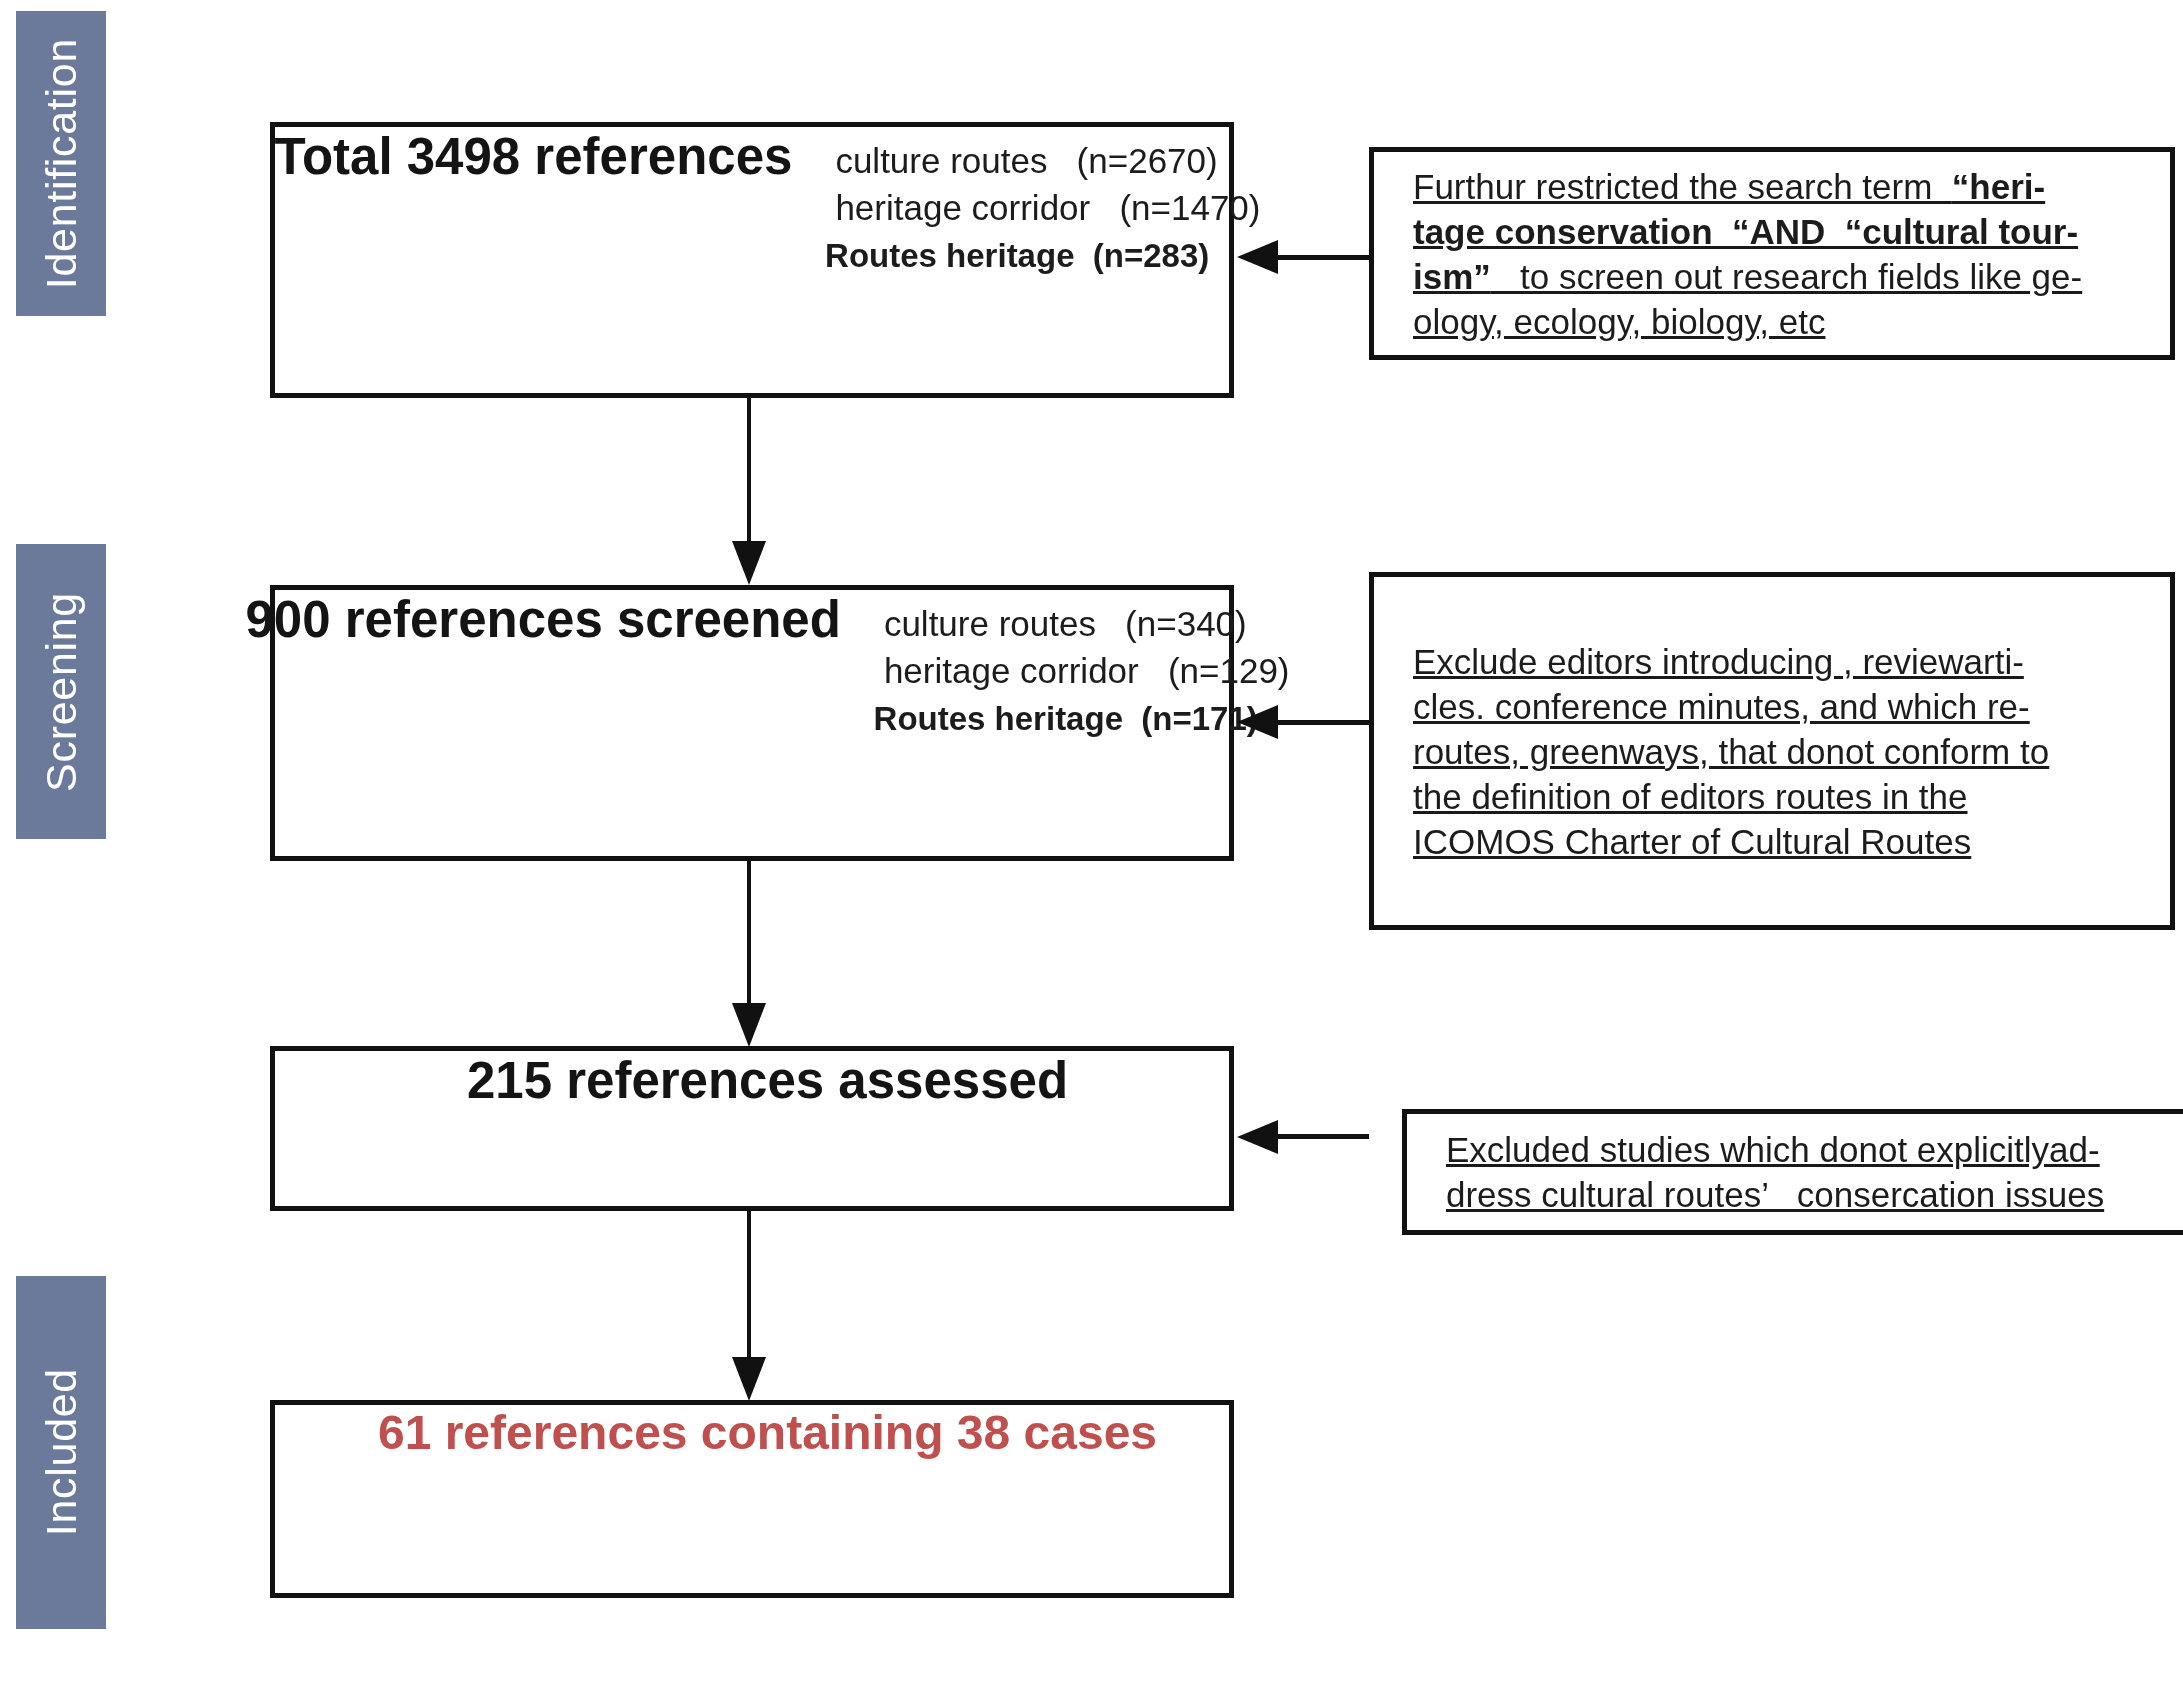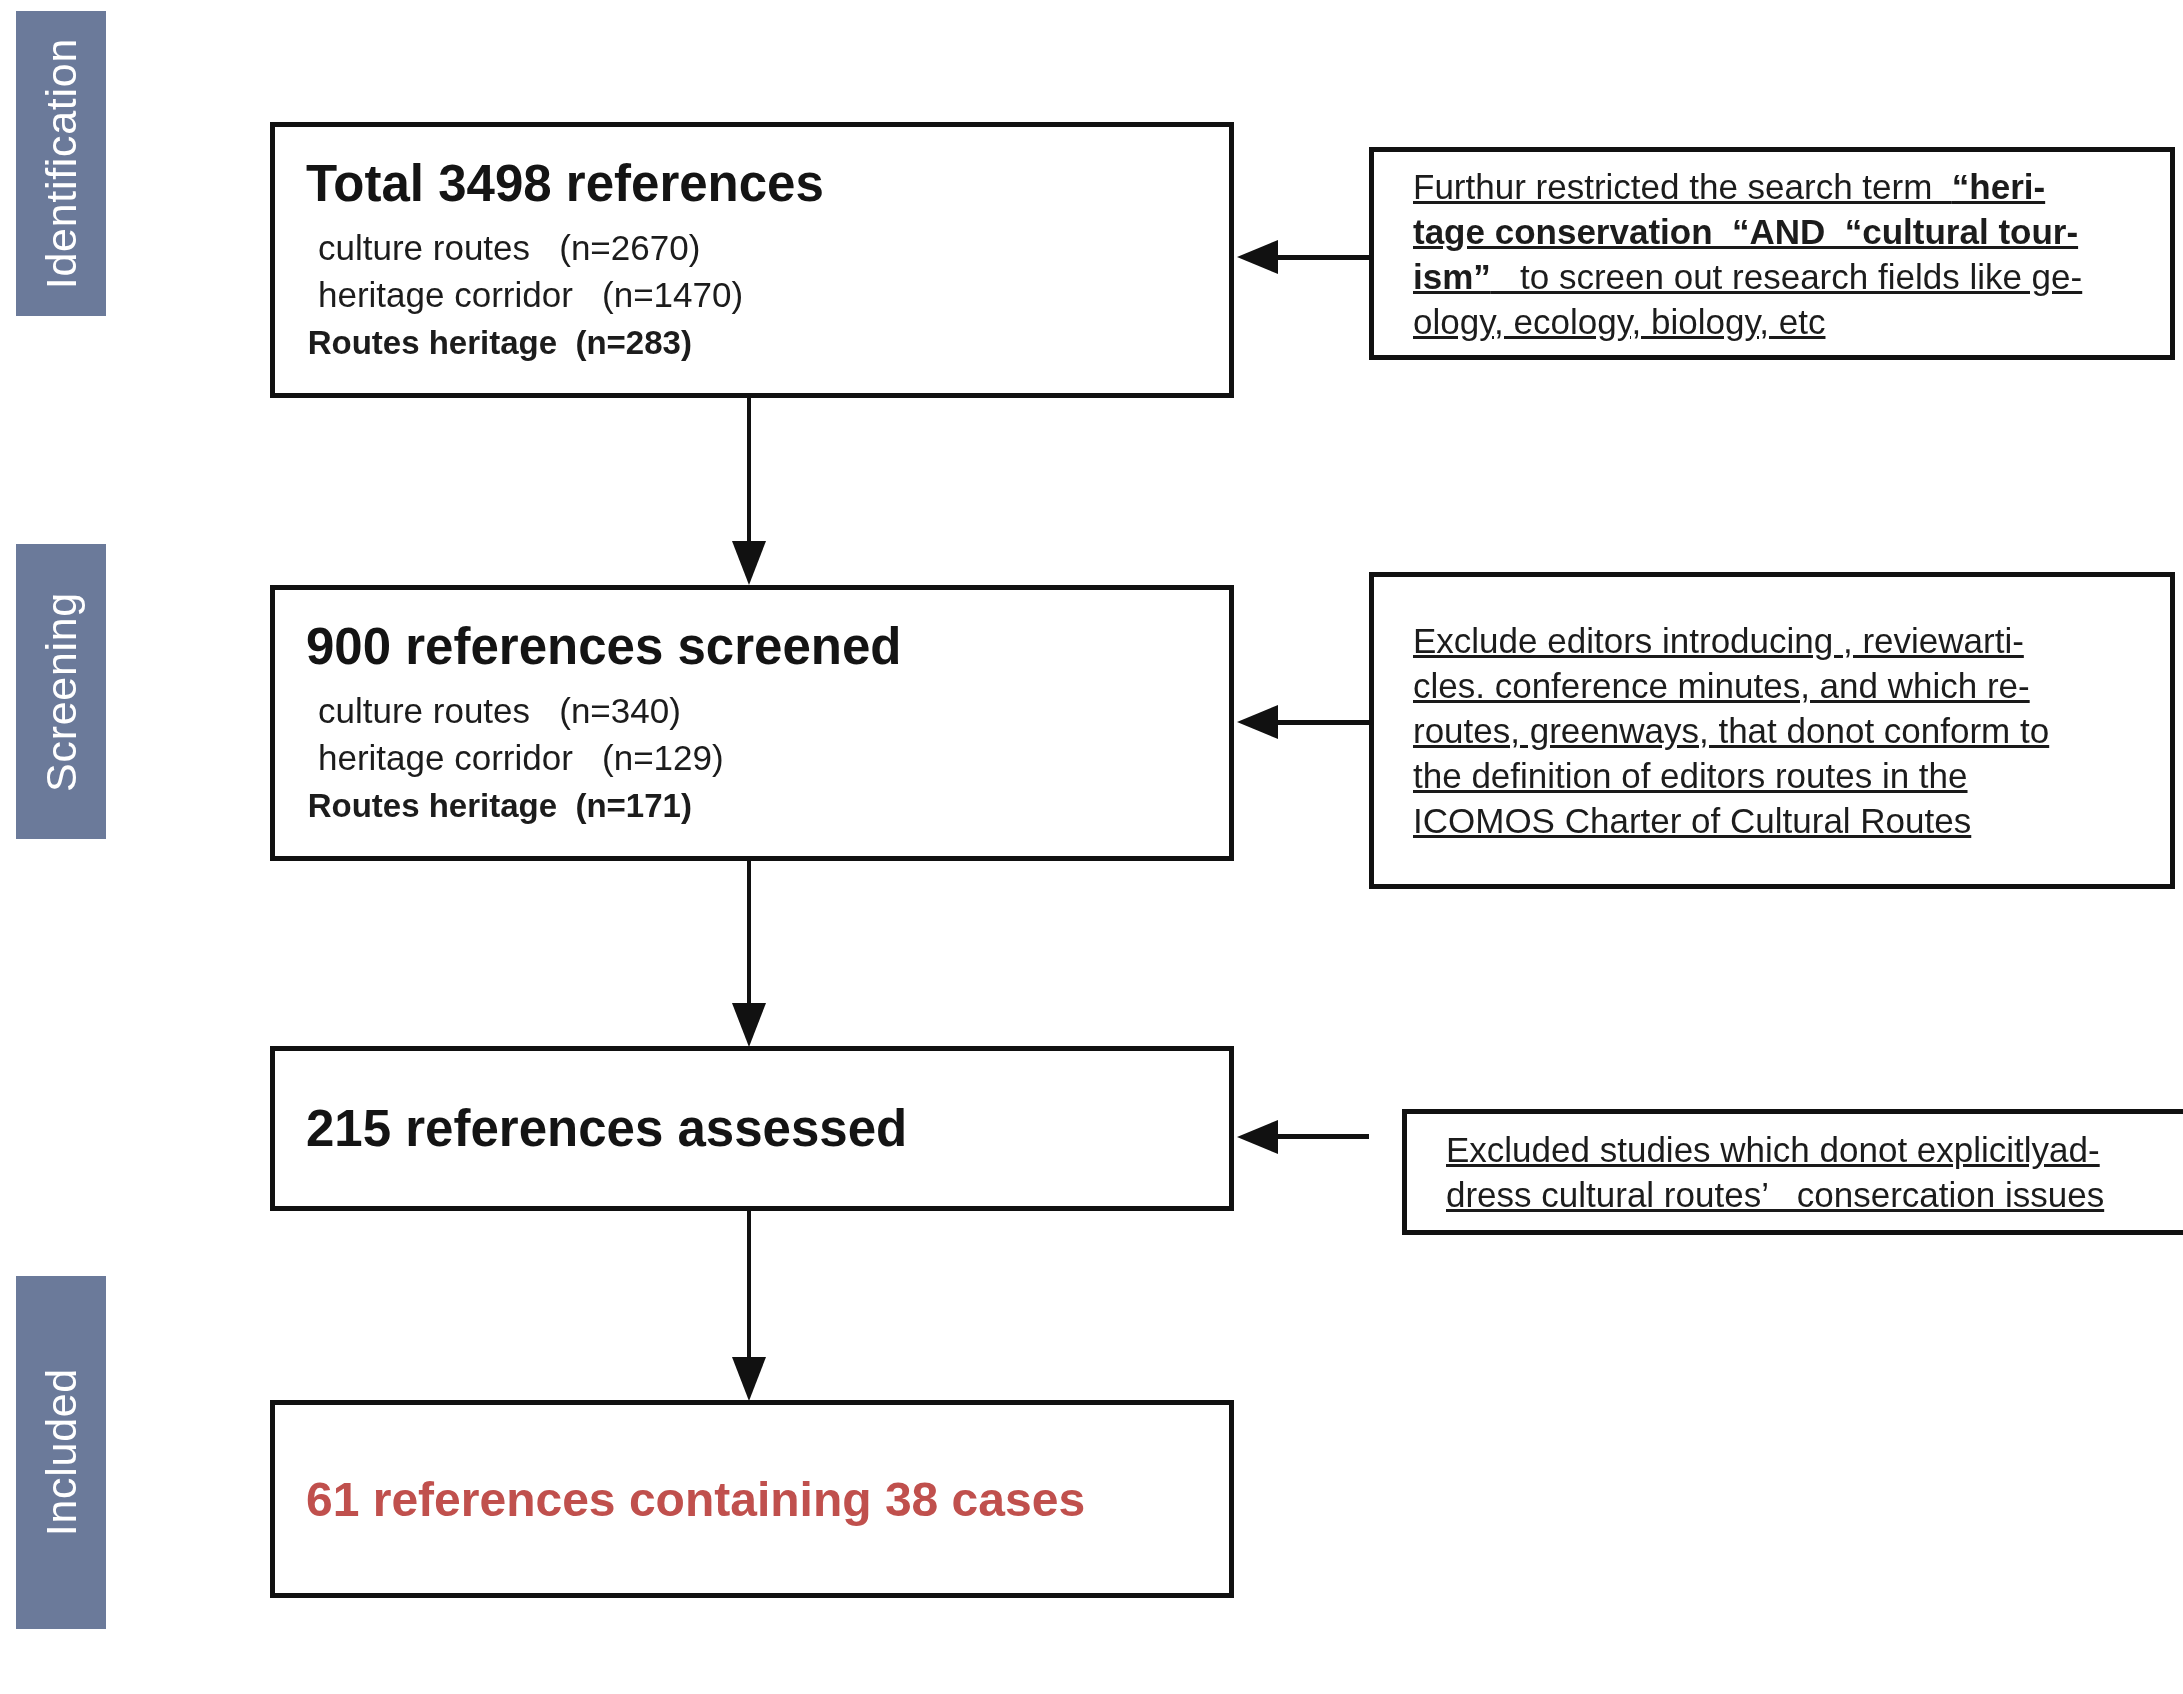--- a/index.html
+++ b/index.html
@@ -45,21 +45,21 @@
   }
   .box-title {
     font-size: 51px;
     font-weight: 700;
     padding-left: 31px;
     white-space: pre;
     color: #141414;
   }
   .center-v {
     display: flex;
-    flex-direction: column;
+    flex-direction: row;
     justify-content: center;
   }
   .red-title {
     color: #c0504d;
     font-size: 48px;
   }
   .flow-lines { padding-left: 43px; margin-top: 10.3px; }
   .flow-lines .line {
     font-size: 35px;
     line-height: 47px;
@@ -151,21 +151,21 @@
 
   <div class="note-box" style="top:147px;height:213px;">
     <div class="note-lines">
         <div class="line"><span>Furthur restricted the search term  </span><span class="b">“heri-</span></div>
         <div class="line"><span class="b">tage conservation  “AND  “cultural tour-</span></div>
         <div class="line"><span class="b">ism”</span><span>   to screen out research fields like ge-</span></div>
         <div class="line"><span>ology, ecology, biology, etc</span></div>
       </div>
   </div>
 
-  <div class="note-box" style="top:572px;height:317px;">
+  <div class="note-box" style="top:572px;height:358px;">
     <div class="note-lines">
         <div class="line"><span>Exclude editors introducing , reviewarti-</span></div>
         <div class="line"><span>cles. conference minutes, and which re-</span></div>
         <div class="line"><span>routes, greenways, that donot conform to</span></div>
         <div class="line"><span>the definition of editors routes in the</span></div>
         <div class="line"><span>ICOMOS Charter of Cultural Routes</span></div>
       </div>
   </div>
 
   <div class="note-box" style="top:1109px;height:126px;margin-left:33px;">

